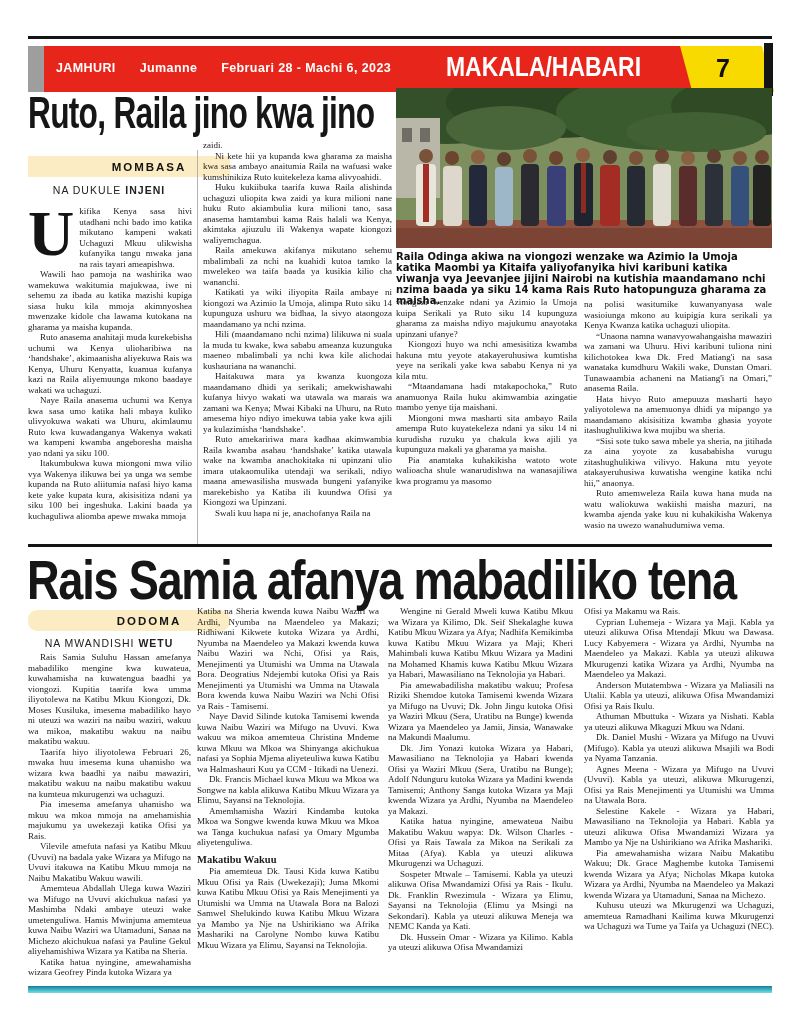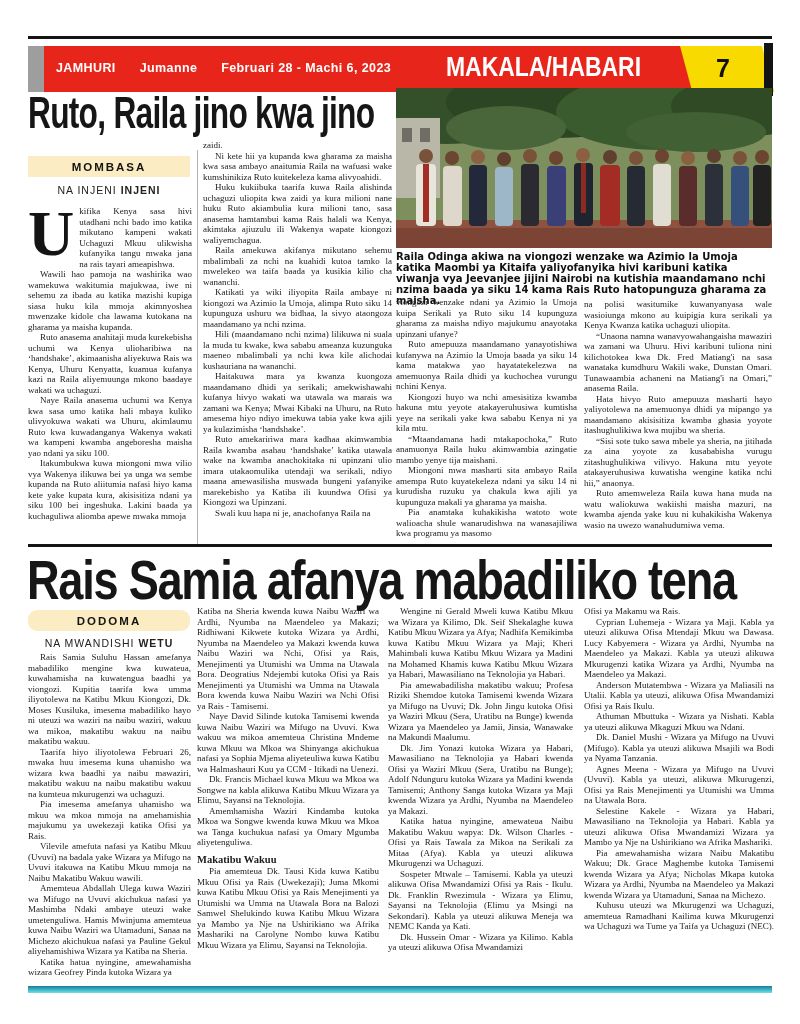--- a/index.html
+++ b/index.html
@@ -25,21 +25,21 @@
   
   .headline1{position:absolute;left:28px;top:88px;margin:0;white-space:nowrap;
              font-family:"Liberation Sans",sans-serif;font-size:44px;font-weight:800;
              letter-spacing:-1px;color:#161616;transform:scaleX(.72);transform-origin:left top;}
   .headline2{position:absolute;left:27px;top:548px;margin:0;white-space:nowrap;
              font-family:"Liberation Sans",sans-serif;font-size:55px;font-weight:800;
              letter-spacing:-1.5px;color:#161616;transform:scaleX(.82);transform-origin:left top;}
   .kicker{position:absolute;width:162px;height:21px;background:#fbecc3;
           display:flex;align-items:center;justify-content:center;
           font-family:"Liberation Sans",sans-serif;font-size:11.5px;font-weight:700;
-          letter-spacing:2px;color:#141414;}
+          letter-spacing:2px;color:#141414;padding-left:40px;}
   .k1{left:28px;top:156px;}
   .k2{left:28px;top:610px;border-radius:9px;}
   .byline{position:absolute;width:162px;text-align:center;
           font-family:"Liberation Sans",sans-serif;font-size:10.5px;letter-spacing:1px;color:#222;}
   .b1{left:28px;top:184px;}
   .b2{left:28px;top:637px;}
   .byline .bold{font-weight:700;margin-left:4px;}
   
   .bodycol{position:absolute;overflow:hidden;font-size:9px;line-height:10.5px;
            text-align:justify;color:#1c1c1c;}
@@ -90,21 +90,21 @@
     </div>
     <div class="section-title">MAKALA/HABARI</div>
   </div>
 
   <h1 class="headline1">Ruto, Raila jino kwa jino</h1>
 
   <div class="kicker k1">
     <span>MOMBASA</span>
   </div>
   <div class="byline b1">
-    <span>NA INJENI</span><span class="bold">INJENI</span>
+    <span>NA DUKULE</span><span class="bold">INJENI</span>
   </div>
 
   <div class="photo">
     <svg width="376" height="160" viewBox="0 0 376 160">
       <rect width="376" height="160" fill="#7d8f5c"></rect>
       <ellipse cx="50" cy="22" rx="95" ry="34" fill="#34502a"></ellipse>
       <ellipse cx="160" cy="14" rx="110" ry="36" fill="#2c4522"></ellipse>
       <ellipse cx="265" cy="24" rx="105" ry="38" fill="#3a5b2d"></ellipse>
       <ellipse cx="350" cy="18" rx="75" ry="30" fill="#2f4a25"></ellipse>
       <ellipse cx="110" cy="40" rx="60" ry="22" fill="#48663a"></ellipse>
@@ -165,21 +165,20 @@
       <p class="para">Huku kukiibuka taarifa kuwa Raila alishinda uchaguzi uliopita kwa zaidi ya kura milioni nane huku Ruto akiambulia kura milioni tano, sasa anasema hamtambui kama Rais halali wa Kenya, akimtaka ajiuzulu ili Wakenya wapate kiongozi waliyemchagua.</p>
       <p class="para">Raila amekuwa akifanya mikutano sehemu mbalimbali za nchi na kuahidi kutoa tamko la mwelekeo wa taifa baada ya kusikia kilio cha wananchi.</p>
       <p class="para">Katikati ya wiki iliyopita Raila ambaye ni kiongozi wa Azimio la Umoja, alimpa Ruto siku 14 kupunguza ushuru wa bidhaa, la sivyo ataongoza maandamano ya nchi nzima.</p>
       <p class="para">Hili (maandamano nchi nzima) lilikuwa ni suala la muda tu kwake, kwa sababu ameanza kuzunguka maeneo mbalimbali ya nchi kwa kile alichodai kushauriana na wananchi.</p>
       <p class="para">Haitakuwa mara ya kwanza kuongoza maandamano dhidi ya serikali; amekwishawahi kufanya hivyo wakati wa utawala wa marais wa zamani wa Kenya; Mwai Kibaki na Uhuru, na Ruto amesema hiyo ndiyo imekuwa tabia yake kwa ajili ya kulazimisha ‘handshake’.</p>
       <p class="para">Ruto amekaririwa mara kadhaa akimwambia Raila kwamba asahau ‘handshake’ katika utawala wake na kwamba anachokitaka ni upinzani ulio imara utakaomulika utendaji wa serikali, ndiyo maana amewasilisha muswada bungeni yafanyike marekebisho ya Katiba ili kuundwa Ofisi ya Kiongozi wa Upinzani.</p>
       <p class="para">Swali kuu hapa ni je, anachofanya Raila na</p>
     </div>
   <div class="bodycol a1c3 cont">
       <p class="para">viongozi wenzake ndani ya Azimio la Umoja kuipa Serikali ya Ruto siku 14 kupunguza gharama za maisha ndiyo majukumu anayotaka upinzani ufanye?</p>
-      <p class="para">Ruto amepuuza maandamano yanayotishiwa kufanywa na Azimio la Umoja baada ya siku 14 kama matakwa yao hayatatekelezwa na amemuonya Raila dhidi ya kuchochea vurungu nchini Kenya.</p>
       <p class="para">Kiongozi huyo wa nchi amesisitiza kwamba hakuna mtu yeyote atakayeruhusiwa kumtisha yeye na serikali yake kwa sababu Kenya ni ya kila mtu.</p>
       <p class="para">“Mtaandamana hadi mtakapochoka,” Ruto anamuonya Raila huku akimwambia azingatie mambo yenye tija maishani.</p>
       <p class="para">Miongoni mwa masharti sita ambayo Raila amempa Ruto kuyatekeleza ndani ya siku 14 ni kurudisha ruzuku ya chakula kwa ajili ya kupunguza makali ya gharama ya maisha.</p>
       <p class="para">Pia anamtaka kuhakikisha watoto wote walioacha shule wanarudishwa na wanasajiliwa kwa programu ya masomo</p>
     </div>
   <div class="bodycol a1c4 cont">
       <p class="para">na polisi wasitumike kuwanyanyasa wale wasioiunga mkono au kuipigia kura serikali ya Kenya Kwanza katika uchaguzi uliopita.</p>
       <p class="para">“Unaona namna wanavyowahangaisha mawaziri wa zamani wa Uhuru. Hivi karibuni tuliona nini kilichotokea kwa Dk. Fred Matiang'i na sasa wanataka kumdhuru Wakili wake, Dunstan Omari. Tunawaambia achaneni na Matiang'i na Omari,” anasema Raila.</p>
       <p class="para">Hata hivyo Ruto amepuuza masharti hayo yaliyotolewa na amemuonya dhidi ya mipango ya maandamano akisisitiza kwamba ghasia yoyote itashughulikiwa kwa mujibu wa sheria.</p>
       <p class="para">“Sisi sote tuko sawa mbele ya sheria, na jitihada za aina yoyote za kusababisha vurugu zitashughulikiwa vilivyo. Hakuna mtu yeyote atakayeruhusiwa kuwatisha wengine katika nchi hii,” anaonya.</p>

